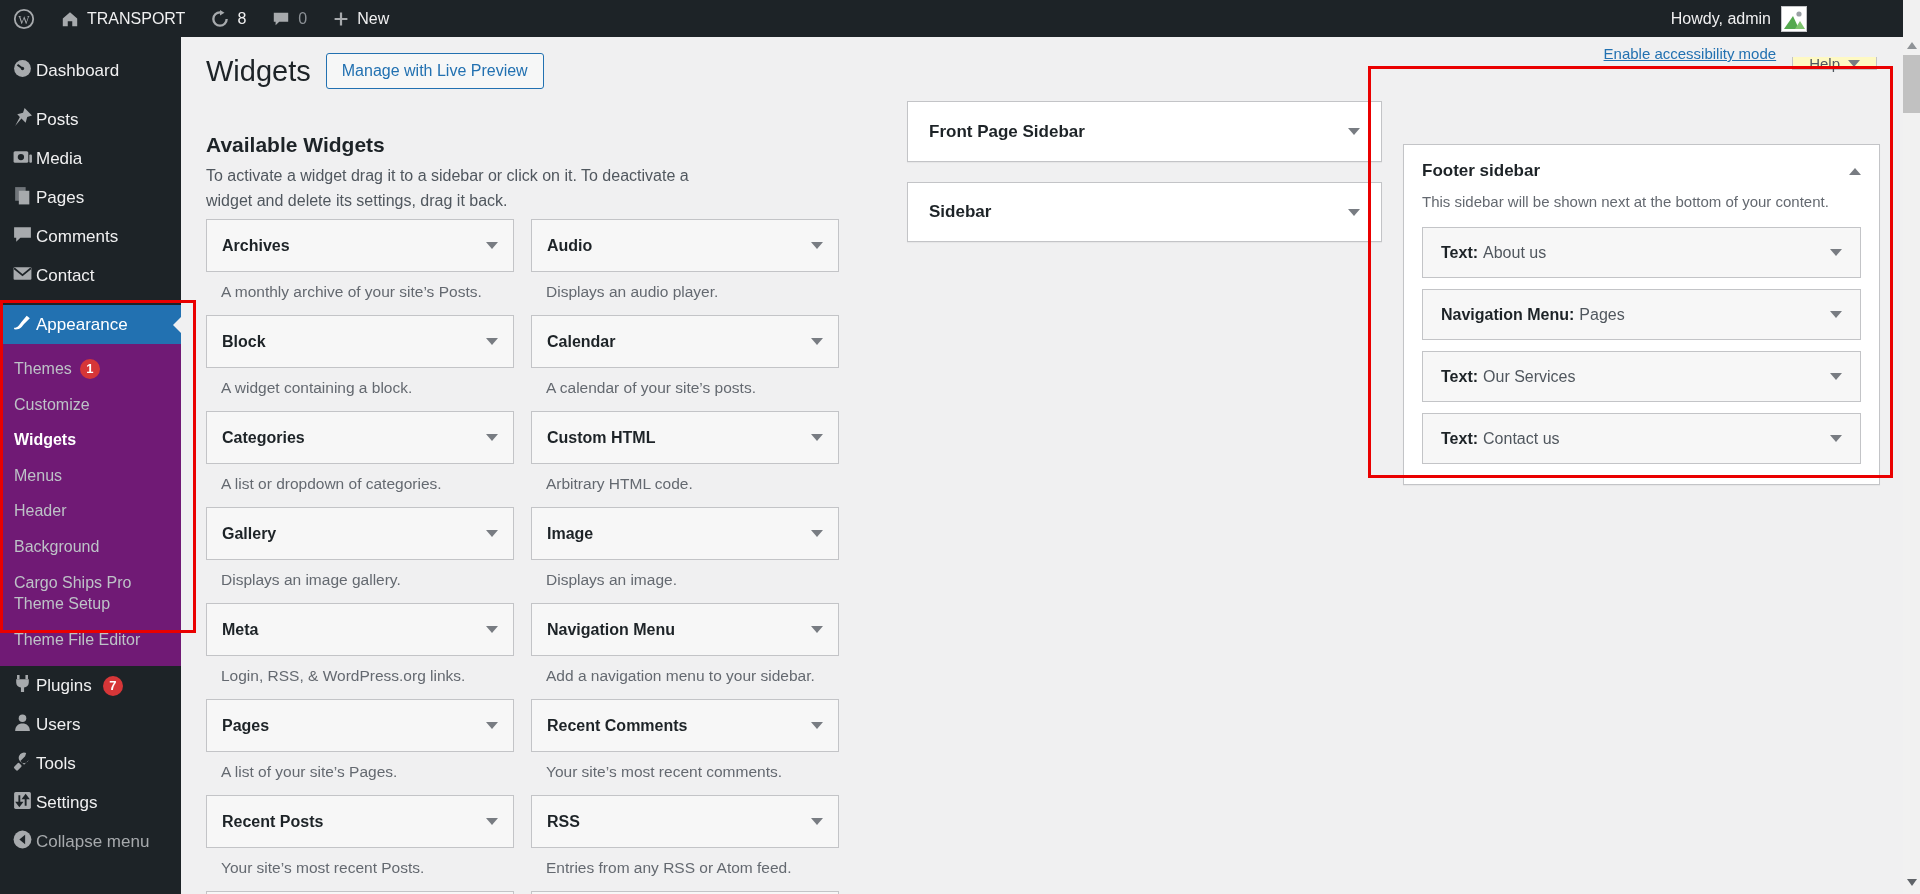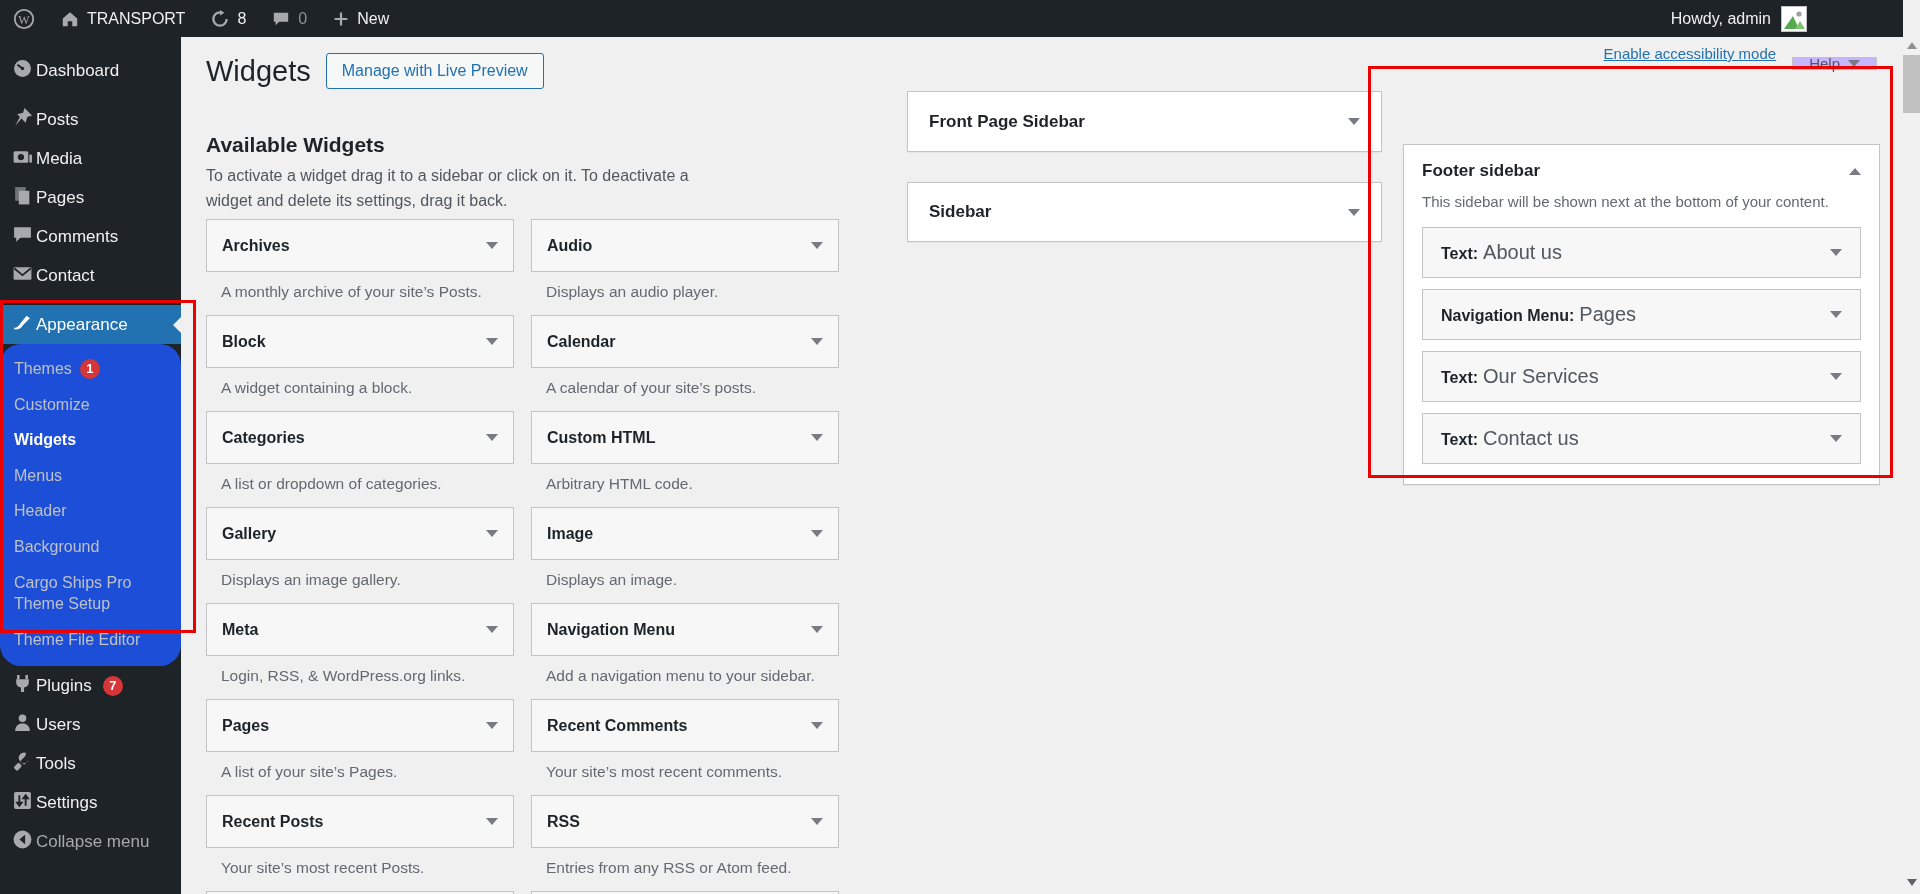--- a/index.html
+++ b/index.html
@@ -15,58 +15,58 @@
 
   
   #adminmenu { position:absolute; left:0; top:37px; width:181px; height:857px; background:#1d2327; z-index:20; }
   .menu-pad { padding-top:14px; }
   .m-item { height:39px; display:flex; align-items:center; gap:3px; padding-left:12px; font-size:17px; color:#f0f0f1; cursor:pointer; position:relative; }
   .m-item svg { width:21px; height:21px; flex-shrink:0; }
   .m-sep { height:10px; }
   .m-current { background:#2271b1; color:#fff; }
   .m-current::after { content:""; position:absolute; right:0; top:50%; margin-top:-8px; border:8px solid transparent; border-right-color:#f0f0f1; }
   .badge { display:inline-flex; align-items:center; justify-content:center; min-width:20px; height:20px; border-radius:50%; background:#d63638; color:#fff; font-size:13px; font-weight:bold; margin-left:8px; }
-  #submenu { background:#1d4ed8; padding:7px 0 9px;border-radius:21px; }
+  #submenu { background:#701a75; padding:7px 0 9px; }
   .sm-item { display:flex; align-items:center; padding:7px 18px 7px 14px; font-size:16px; color:#bdc2c7; line-height:1.35; cursor:pointer; }
   .sm-current { color:#fff; font-weight:bold; }
 
   
   #content { position:absolute; left:181px; top:37px; width:1722px; height:857px; background:#f0f0f1; }
 
   #screen-meta { position:absolute; top:0; right:26px; display:flex; align-items:stretch; height:33px; }
   #a11y-link { font-size:15px; color:#2271b1; text-decoration:underline; align-self:center; margin-right:16px; cursor:pointer; }
-  #help-tab { background:#c4b5fd; border:1px solid #c3c4c7; border-top:none; padding:0 16px; display:flex; align-items:center; gap:8px; font-size:15px; color:#50575e; cursor:pointer;margin-top:20px; }
+  #help-tab { background:#fef9c3; border:1px solid #c3c4c7; border-top:none; padding:0 16px; display:flex; align-items:center; gap:8px; font-size:15px; color:#50575e; cursor:pointer;margin-top:20px; }
 
   #title-row { position:absolute; left:25px; top:16px; display:flex; align-items:center; gap:15px; }
   #page-title { font-size:29px; font-weight:400; color:#1d2327; }
   #live-preview-btn { font-size:16px; color:#2271b1; background:#f6f7f7; border:1px solid #2271b1; border-radius:3px; padding:8px 15px; cursor:pointer; font-family:"Liberation Sans",sans-serif; }
 
   #aw-heading { position:absolute; left:25px; top:96px; font-size:21px; font-weight:bold; color:#1d2327; }
   #aw-desc { position:absolute; left:25px; top:127px; width:505px; font-size:16px; line-height:1.55; color:#50575e; }
 
   #cards-grid { position:absolute; left:25px; top:182px; width:633px; display:grid; grid-template-columns:308px 308px; column-gap:17px; }
   .w-card { height:53px; background:#f7f7f7; border:1px solid #c3c4c7; display:flex; align-items:center; justify-content:space-between; padding:0 15px; cursor:pointer; }
   .w-title { font-size:16px; font-weight:bold; color:#1d2327; }
   .w-desc { margin:11px 0 14px 15px; font-size:15.5px; color:#646970; }
   .tri-down { width:0; height:0; border-left:6px solid transparent; border-right:6px solid transparent; border-top:7px solid #787c82; }
   .tri-up { width:0; height:0; border-left:6px solid transparent; border-right:6px solid transparent; border-bottom:7px solid #787c82; }
 
   .sb-box { position:absolute; background:#fff; border:1px solid #c3c4c7; box-shadow:0 1px 1px rgba(0,0,0,.04); display:flex; align-items:center; justify-content:space-between; padding:0 21px; cursor:pointer; }
-  #front-sidebar { left:726px; top:54px; width:475px; height:61px; }
+  #front-sidebar { left:726px; top:64px; width:475px; height:61px; }
   #main-sidebar  { left:726px; top:145px; width:475px; height:60px; }
   .sb-title { font-size:17px; font-weight:bold; color:#1d2327; }
 
   #footer-panel { position:absolute; left:1222px; top:71px; width:477px; height:341px; background:#fff; border:1px solid #c3c4c7; box-shadow:0 1px 1px rgba(0,0,0,.04); padding:16px 18px;margin-top:36px; }
   #footer-head { display:flex; align-items:center; justify-content:space-between; cursor:pointer; }
   #footer-title { font-size:17px; font-weight:bold; color:#1d2327; }
   #footer-desc { margin-top:12px; font-size:15px; color:#646970; }
   #footer-widgets { margin-top:17px; }
   .fw-bar { height:51px; background:#f7f7f7; border:1px solid #c3c4c7; display:flex; align-items:center; justify-content:space-between; padding:0 18px; margin-bottom:11px; cursor:pointer; }
   .fw-prefix { font-size:16px; font-weight:bold; color:#1d2327; }
-  .fw-name { font-size:20px; color:#50575e; margin-left:5px; }
+  .fw-name { font-size:16px; color:#50575e; margin-left:5px; }
 
   
   .anno { position:absolute; border:3px solid #ea0000; z-index:40; pointer-events:none; }
   #anno-appearance { left:0; top:300px; width:196px; height:333px; }
   #anno-footer { left:1368px; top:66px; width:525px; height:412px; }
 
   
   #scrollbar { position:absolute; right:0; top:0; width:17px; height:894px; background:#f1f1f1; z-index:50; }
   #sb-up { position:absolute; top:42px; left:4px; width:0; height:0; border-left:5px solid transparent; border-right:5px solid transparent; border-bottom:7px solid #8f9397; cursor:pointer; }
   #sb-thumb { position:absolute; top:55px; left:0; width:17px; height:58px; background:#c1c1c1; cursor:pointer; }

